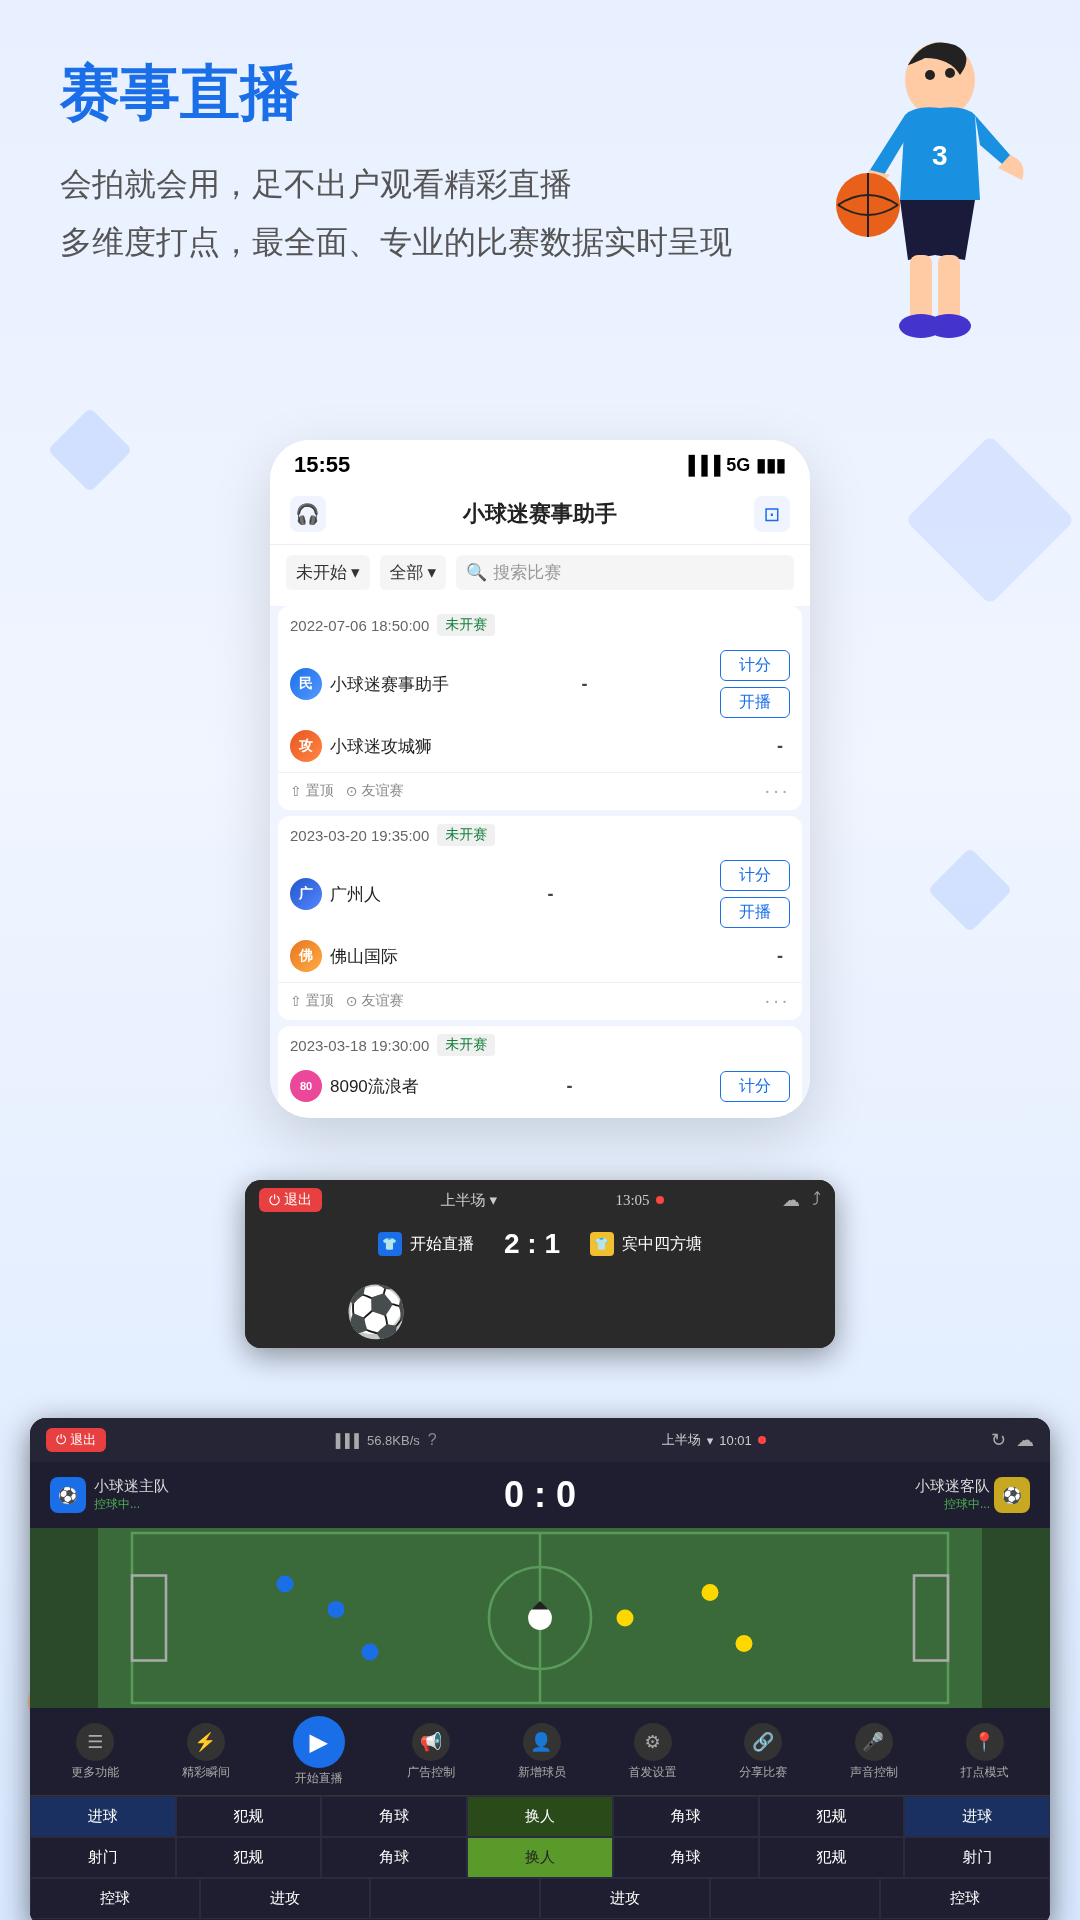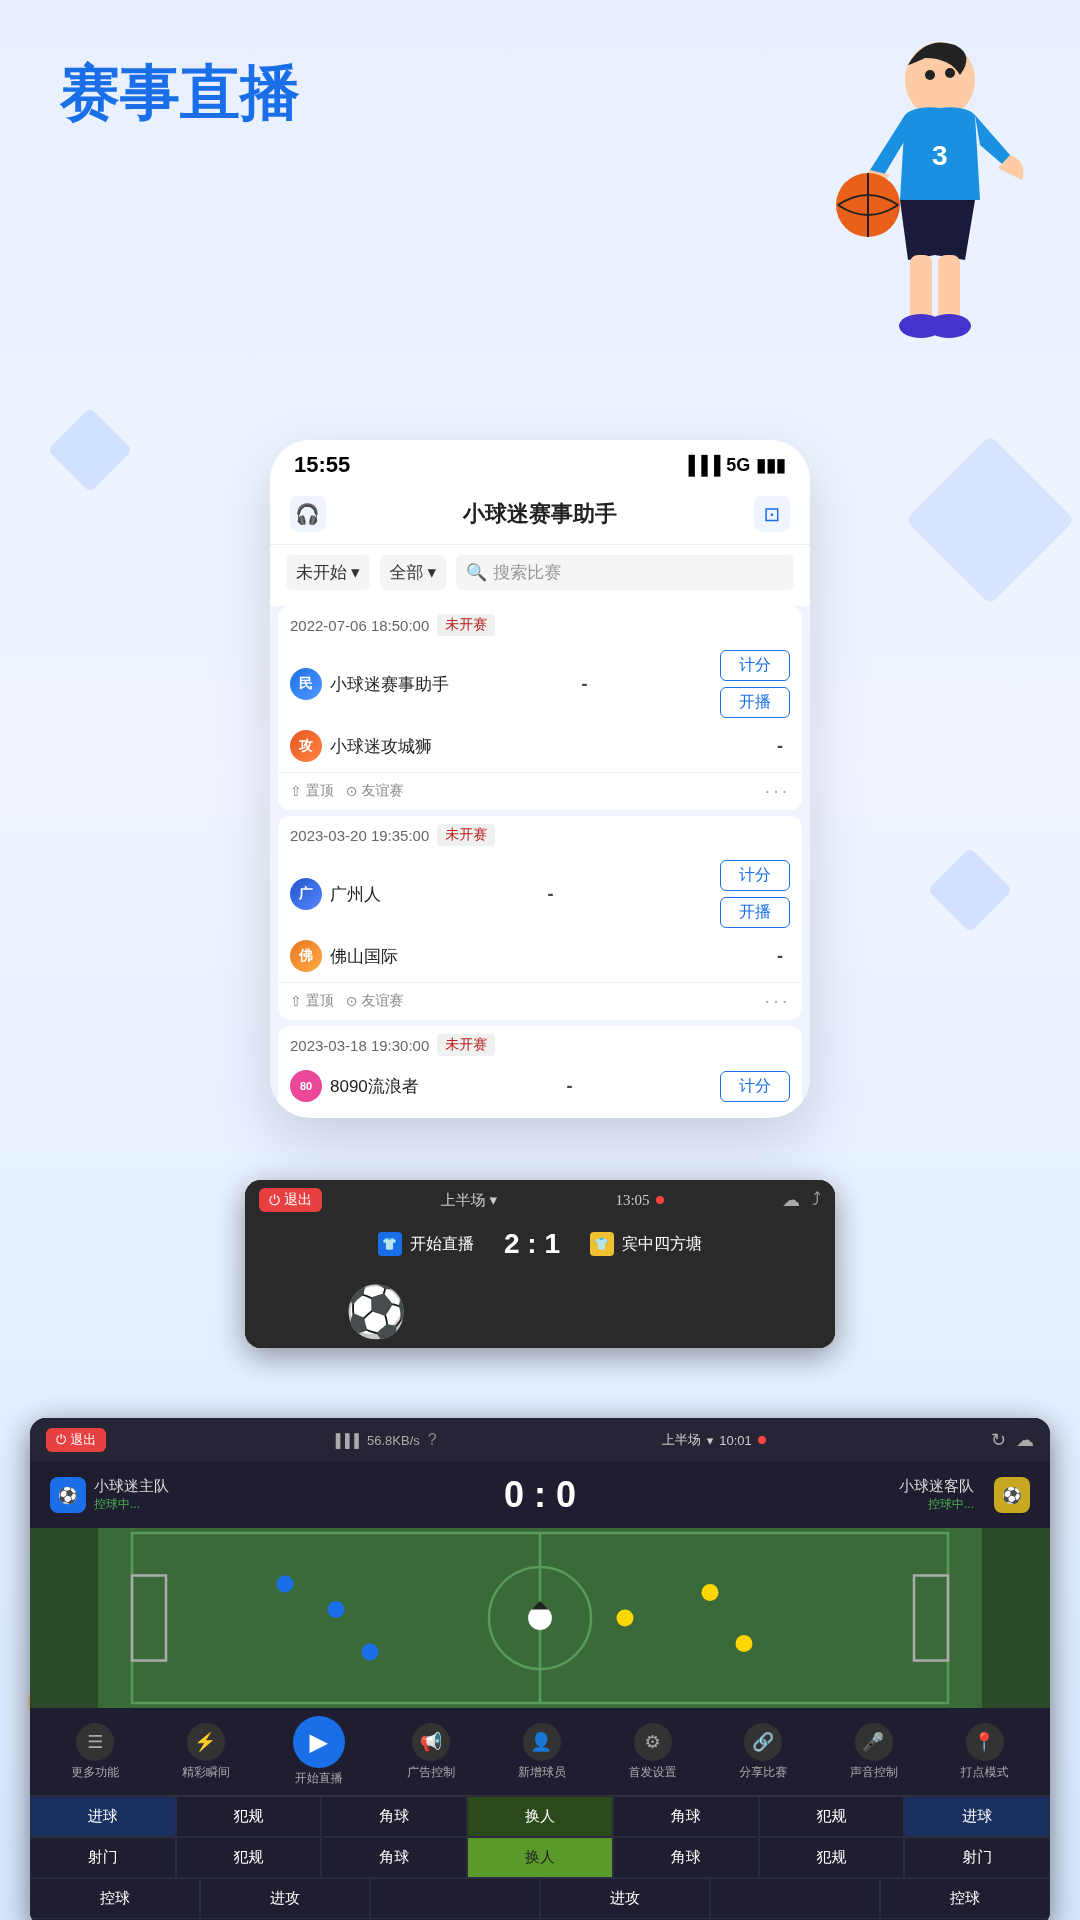--- a/index.html
+++ b/index.html
@@ -153,21 +153,21 @@
     .match-header {
       padding: 8px 12px 4px;
       display: flex;
       align-items: center;
       gap: 8px;
     }
 
     .match-time { font-size: 15px; color: #666; }
     .match-status-badge {
       font-size: 14px;
-      color: #b91c1c;
+      color: #15803d;
       background: #f0f0f0;
       padding: 2px 8px;
       border-radius: 4px;
     }
 
     .match-teams {
       padding: 4px 12px;
     }
 
     .match-team-row {
@@ -394,20 +394,22 @@
       <ellipse cx="189" cy="326" rx="22" ry="12" fill="#4433cc"></ellipse>
 
       <circle cx="108" cy="205" r="32" fill="#e8601a"></circle>
       <path d="M78 205 Q108 185 138 205" stroke="#222" stroke-width="2" fill="none"></path>
       <path d="M78 205 Q108 225 138 205" stroke="#222" stroke-width="2" fill="none"></path>
       <line x1="108" y1="173" x2="108" y2="237" stroke="#222" stroke-width="2"></line>
     </svg>
   </div>
 
   <h1 class="hero-title">赛事直播</h1>
+  <p class="hero-subtitle">会拍就会用，足不出户观看精彩直播</p>
+  <p class="hero-subtitle">多维度打点，最全面、专业的比赛数据实时呈现</p>
 </div>
 
 <div class="phone-area">
   <div class="phone-mockup">
 
     <div class="status-bar">
       <span class="status-time">15:55</span>
       <div class="status-icons">
         <span>▐▐▐</span>
         <span>5G</span>
@@ -598,21 +600,21 @@
 
     <div style="padding: 12px 20px; display: flex; align-items: center; justify-content: space-between; color: white; background: #1e1e30;">
       <div style="display: flex; align-items: center; gap: 8px; flex: 1;">
         <div style="width: 36px; height: 36px; background: #1a6fe8; border-radius: 8px; display: flex; align-items: center; justify-content: center; font-size: 16px; color: white;">⚽</div>
         <div>
           <div style="font-size: 15px; color: #ddd;">小球迷主队</div>
           <div style="font-size: 12px; color: #4CAF50;">控球中...</div>
         </div>
       </div>
       <div style="font-size: 36px; font-weight: 700; color: white; padding: 0 20px;">0 : 0</div>
-      <div style="display: flex; align-items: center; gap: 20px; flex: 1; justify-content: flex-end;">
+      <div style="display: flex; align-items: center; gap: 4px; flex: 1; justify-content: flex-end;">
         <div style="text-align: right;">
           <div style="font-size: 15px; color: #ddd;">小球迷客队</div>
           <div style="font-size: 12px; color: #4CAF50;">控球中...</div>
         </div>
         <div style="width: 36px; height: 36px; background: #c8a820; border-radius: 8px; display: flex; align-items: center; justify-content: center; font-size: 16px; color: white;">⚽</div>
       </div>
     </div>
 
     <div class="video-field">
 

